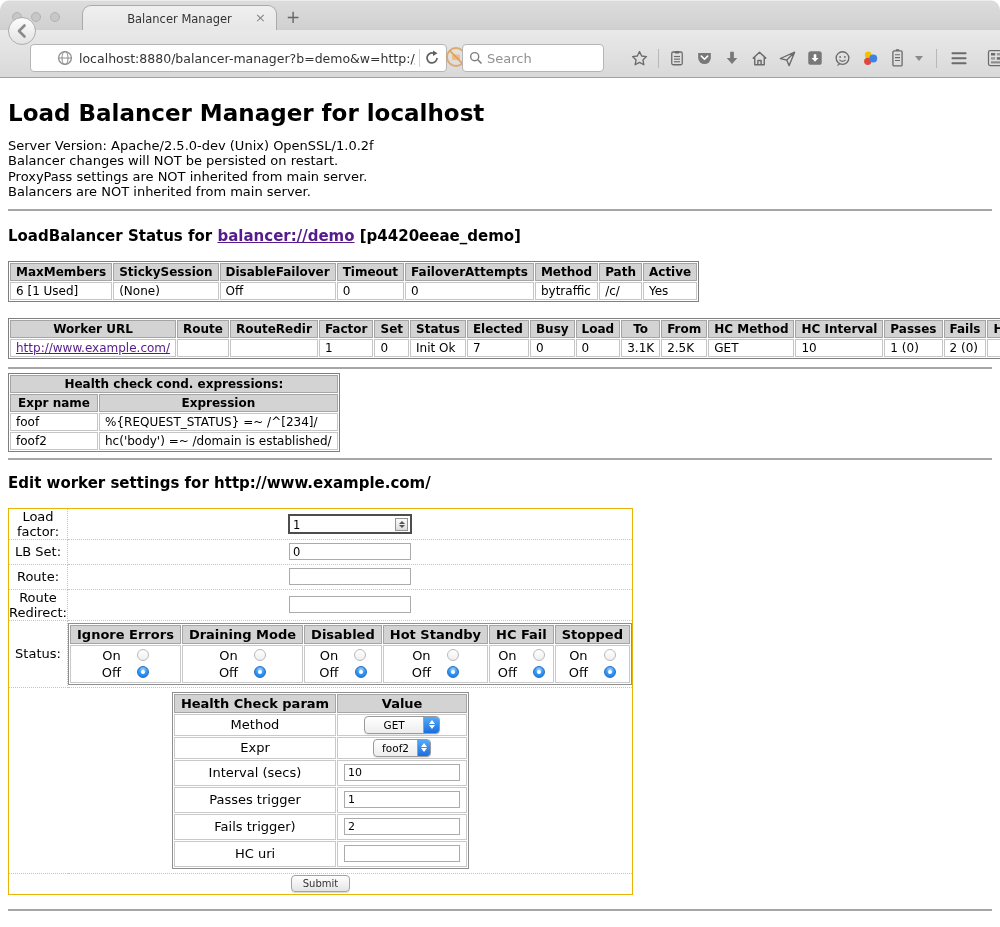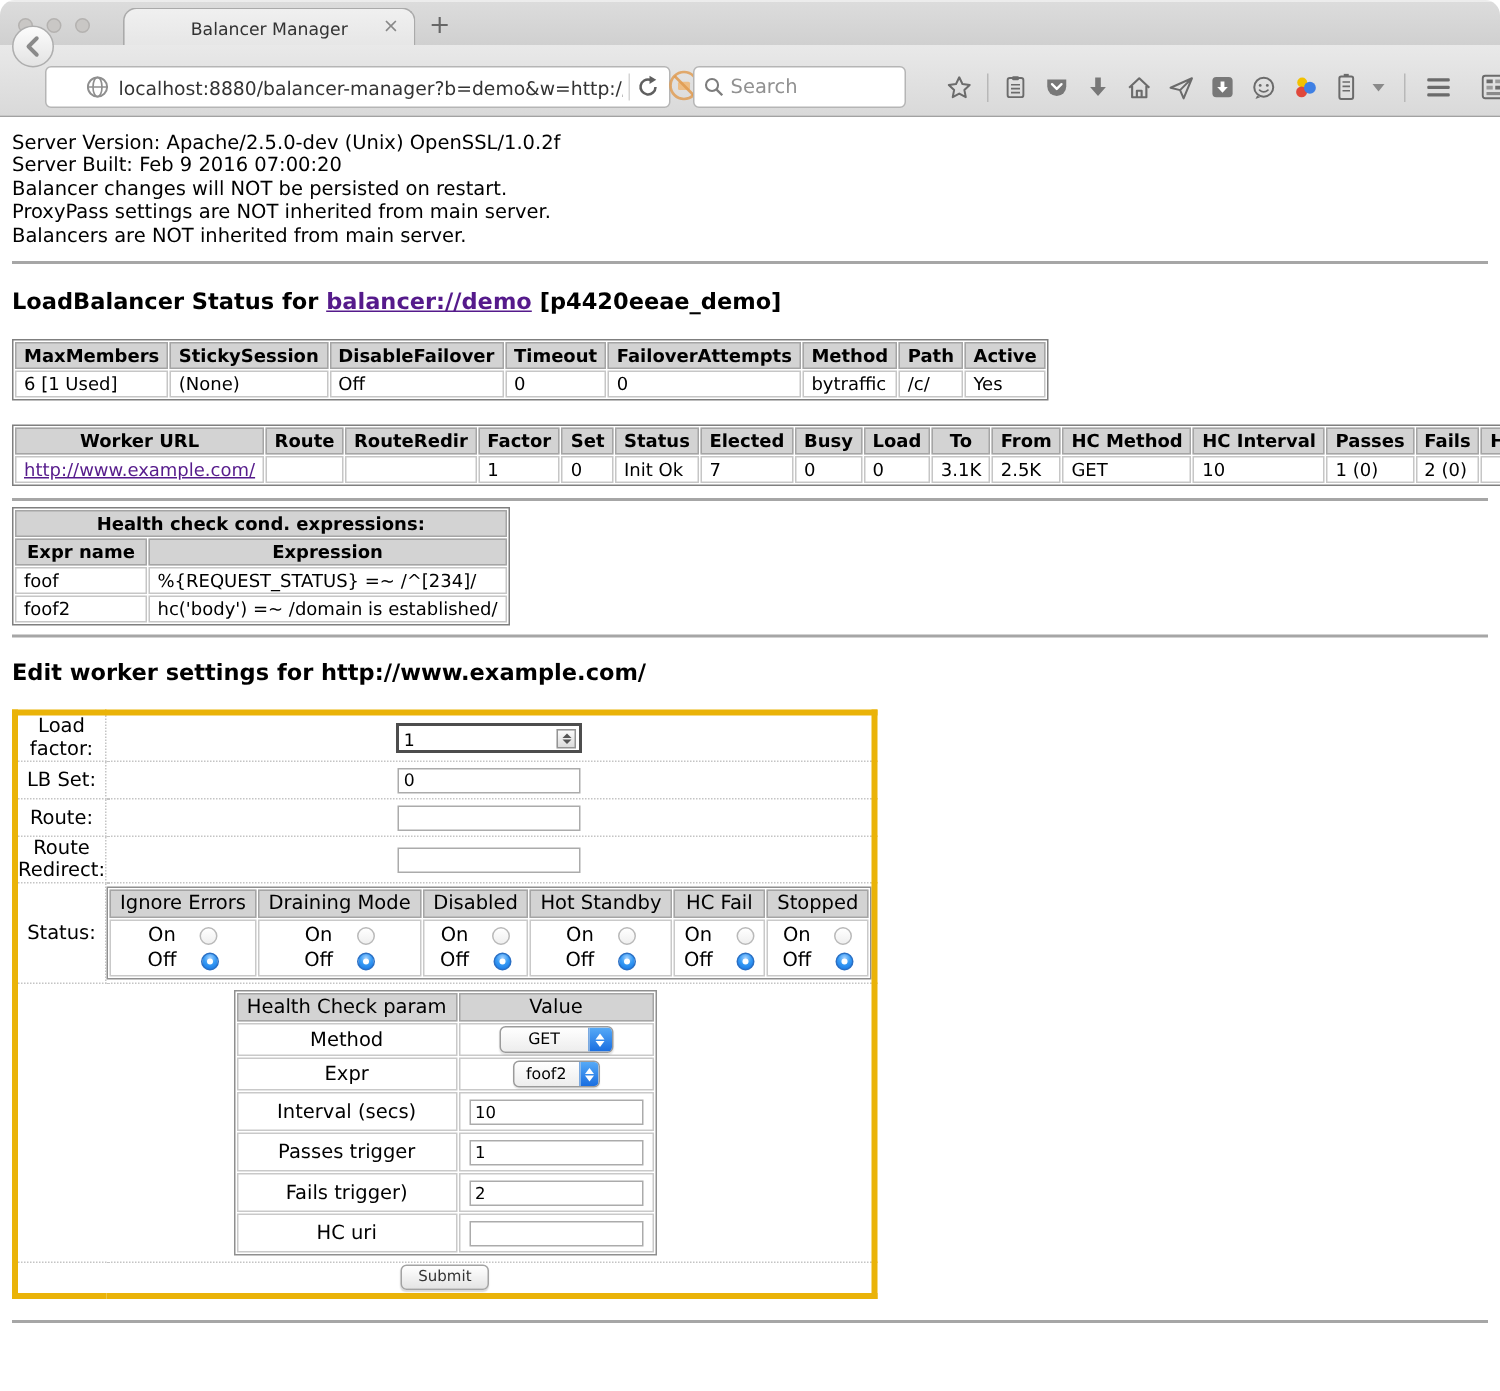--- a/index.html
+++ b/index.html
@@ -39,34 +39,34 @@
 
   table.data { border-collapse:separate; border-spacing:1px; border:1px solid #7f7f7f; background:#fff; font-size:12px; }
   table.data th { background:#d3d3d3; border:1px solid #a5a5a5; font-weight:bold; padding:1px 5px; white-space:nowrap; }
   table.data td { border:1px solid #c6c6c6; padding:1px 5px; text-align:left; white-space:nowrap; }
   table.data td.left { text-align:left; }
   .mt16 { margin-top:16px; } .mt8 { margin-top:8px; } .mt4 { margin-top:4px; } .mt6 { margin-top:6px; } .mt14 { margin-top:14px; }
   #worker-table { width:984px; }
   #hcexpr-table td.exprname { width:88px; }
 
   
-  table.form { width:564px; border-collapse:collapse; border:4px solid #eab308; font-size:13px; margin-top:16px; }
+  table.form { width:564px; border-collapse:collapse; border:1px solid #eab308; font-size:13px; margin-top:16px; }
   table.form > tbody > tr > td { border:1px solid #c4c4c4; border-style:dotted; }
   table.form td.lbl { width:100px; text-align:center; border-style:dotted; }
   table.form td.val { text-align:center; }
   tr.simple { height:25px; }
   .txt-input { width:122px; height:17px; border:1px solid #ababab; font-size:11.5px; font-family:inherit; padding-left:3px; color:#000; background:#fff; }
   .num-wrap { position:relative; display:inline-block; width:124px; height:20px; border:2px solid #4d4d4d; background:#fff; vertical-align:middle; }
   .num-wrap .val-txt { position:absolute; left:3px; top:2px; font-size:11.5px; }
   .spin { position:absolute; right:2px; top:2px; width:13px; height:13px; border:1px solid #949494; background:linear-gradient(#fbfbfb,#dcdcdc); display:flex; flex-direction:column; align-items:center; justify-content:center; gap:1px; }
   .spin i { width:0; height:0; border-left:3px solid transparent; border-right:3px solid transparent; }
   .spin i.u { border-bottom:3px solid #555; } .spin i.d { border-top:3px solid #555; }
 
   table.inner { border-collapse:separate; border-spacing:1px; border:1px solid #8f8f8f; background:#fff; font-size:13px; }
-  table.inner th { background:#d3d3d3; border:1px solid #a5a5a5; font-weight:normal; padding:1px 6px; white-space:nowrap; }
+  table.inner th { background:#d3d3d3; border:1px solid #a5a5a5; font-weight:bold; padding:1px 6px; white-space:nowrap; }
   table.inner td { border:1px solid #c9c9c9; padding:1px 6px; text-align:center; }
   .radio-line { display:flex; align-items:center; justify-content:center; gap:16px; line-height:17px; }
   .radio { display:inline-block; width:12px; height:12px; border-radius:50%; background:linear-gradient(#fff,#efefef); border:1px solid #b9b9b9; position:relative; }
   .radio.checked { background:radial-gradient(circle at 50% 28%, #a8d4ff 0%, #379bf5 45%, #1372e2 100%); border:1px solid #2a6fc4; }
   .radio.checked::after { content:""; position:absolute; left:3px; top:3px; width:4px; height:4px; border-radius:50%; background:#fff; }
 
   .hc-table { margin:2px auto; }
   .hc-table td.p { width:142px; } .hc-table td.v { width:128px; }
   .macselect { display:inline-flex; height:18px; border:1px solid #9b9b9b; border-radius:4px; background:linear-gradient(#fff,#ededed); align-items:center; overflow:hidden; vertical-align:middle; box-shadow:0 1px 1px rgba(0,0,0,.1); }
   .macselect .sel-txt { font-size:10.5px; padding:0 8px; color:#000; text-align:center; }
@@ -214,24 +214,24 @@
             <rect x="13" y="6" width="5" height="3" fill="#9a9a9a"></rect>
           <rect x="6" y="11" width="5" height="3" fill="#9a9a9a"></rect>
             <rect x="13" y="11" width="5" height="3" fill="#6b6b6b"></rect>
           <rect x="6" y="16" width="12" height="2.5" fill="#8a8a8a"></rect>
         </svg>
       </span>
     </div>
   </div>
 
   <div class="content">
+    <h1>Load Balancer Manager for localhost</h1>
 
     <div class="server-info">
       <div>Server Version: Apache/2.5.0-dev (Unix) OpenSSL/1.0.2f</div>
-      <div>Server Built: Feb 9 2016 07:00:20</div>
       <div>Balancer changes will NOT be persisted on restart.</div>
       <div>ProxyPass settings are NOT inherited from main server.</div>
       <div>Balancers are NOT inherited from main server.</div>
     </div>
 
     <hr>
 
     <h3><span>LoadBalancer Status for </span><a href="#" class="bal-link">balancer://demo</a><span> [p4420eeae_demo]</span></h3>
 
     <table class="data" id="balancer-table">

